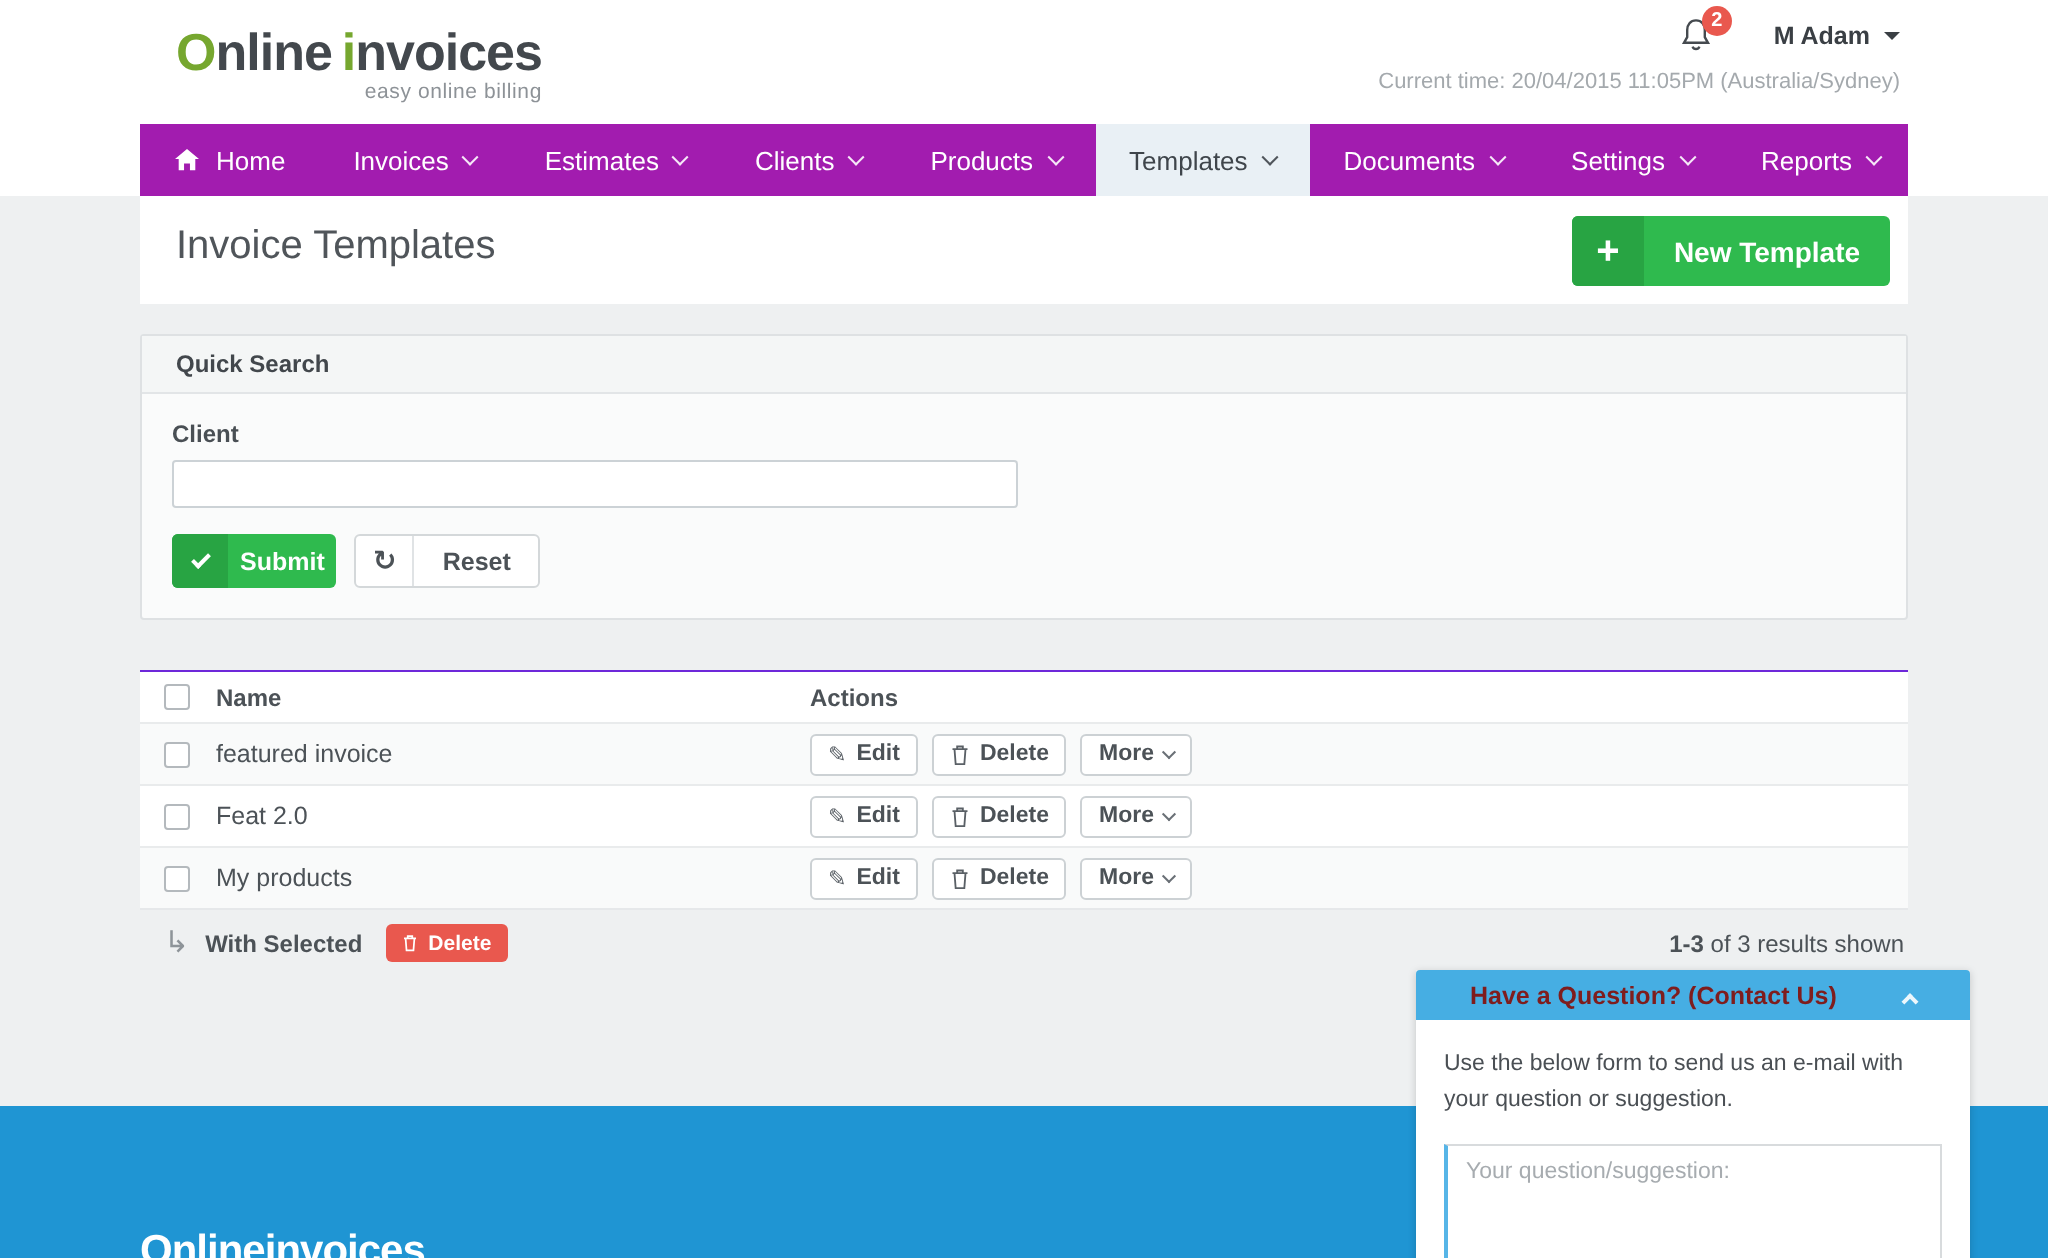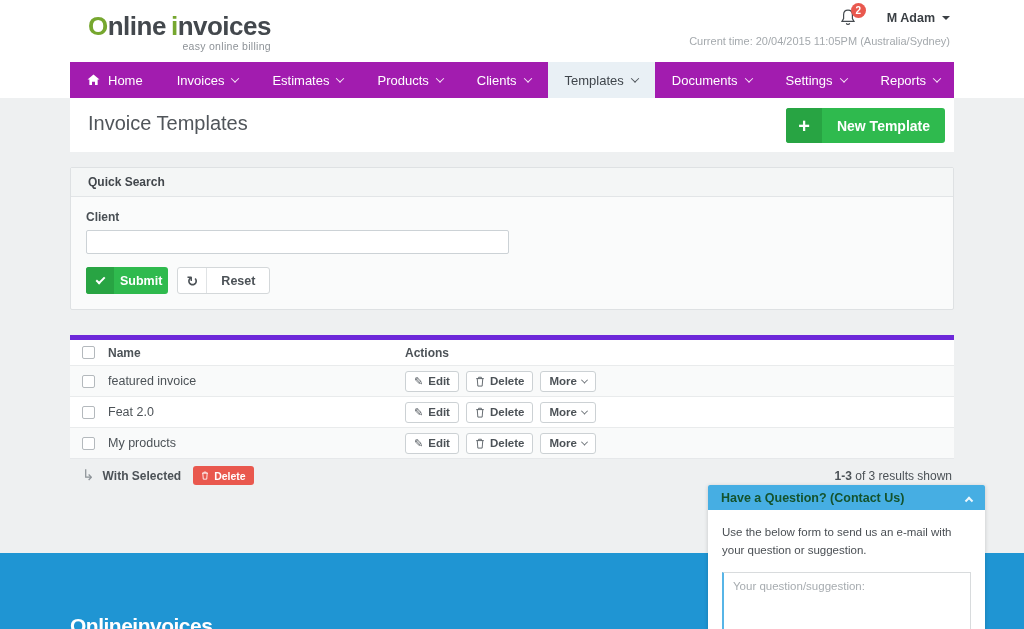--- a/index.html
+++ b/index.html
@@ -59,21 +59,21 @@
   .btn-submit { background:#2fba4e; }
   .btn-submit .icon-cell { width:28px; background:#28a443; display:flex; align-items:center; justify-content:center; }
   .btn-submit .label-cell { padding:0 6px; display:flex; align-items:center; color:#fff; font-size:12.5px; font-weight:700; }
   .check-mark { display:inline-block; width:5px; height:9px; border-right:2px solid #fff; border-bottom:2px solid #fff; transform:rotate(45deg); margin-top:-2px; }
   .btn-reset { background:#fff; border:1px solid #d4d8da; }
   .btn-reset .icon-cell { width:29px; border-right:1px solid #e0e3e5; display:flex; align-items:center; justify-content:center;
     font-size:14px; font-weight:700; color:#4c5257; font-family:"DejaVu Sans",sans-serif; }
   .btn-reset .label-cell { padding:0 14px; display:flex; align-items:center; color:#4c5257; font-size:12.5px; font-weight:700; }
 
   
-  .templates-table { margin-top:25px; background:#fff; border-top:5px solid #6d28d9; border-bottom:1px solid #e6e8ea; }
+  .templates-table { margin-top:25px; background:#fff; border-top:1px solid #6d28d9; border-bottom:1px solid #e6e8ea; }
   .t-row { display:flex; align-items:center; }
   .t-head { height:25px; font-size:12px; font-weight:700; color:#4c5257; background:#fff; }
   .t-body-row { height:31px; border-top:1px solid #e9ebec; font-size:12.5px; color:#4c5257; background:#fff; }
   .t-body-row.striped { background:#f9fafa; }
   .cell-check { width:38px; padding-left:12px; display:flex; align-items:center; }
   .cell-name { width:297px; }
   .cell-actions { flex:1; display:flex; align-items:center; }
   .checkbox { width:13px; height:13px; border:1px solid #b4b9bd; border-radius:2px; background:#fff; cursor:pointer; display:inline-block; }
 
   .action-btn { display:inline-flex; align-items:center; gap:5px; height:21px; padding:0 8px; margin-right:7px;
@@ -87,21 +87,21 @@
   .with-selected-arrow { font-family:"DejaVu Sans",sans-serif; font-size:15px; color:#8e9499; margin-left:12px; line-height:1; }
   .with-selected-label { font-size:12px; font-weight:700; color:#4c5257; margin-left:8px; }
   .bulk-delete-btn { margin-left:12px; display:inline-flex; align-items:center; gap:5px; height:19px; padding:0 8px;
     background:#e9584e; border:none; border-radius:3px; color:#fff; font-size:10.5px; font-weight:700; cursor:pointer; }
   .results-info { margin-left:auto; font-size:12px; color:#4c5257; padding-right:2px; }
   .results-info b { font-weight:700; }
 
   
   .contact-widget { position:absolute; left:708px; top:485px; width:277px; z-index:5; box-shadow:0 1px 4px rgba(0,0,0,.18); }
   .contact-header { background:#46aee3; height:25px; border-radius:2px 2px 0 0; display:flex; align-items:center;
-    padding:0 13px; color:#14532d; font-size:12.5px; font-weight:700; cursor:pointer; }
+    padding:0 27px; color:#7f1d1d; font-size:12.5px; font-weight:700; cursor:pointer; }
   .contact-header .chev { margin-left:auto; border-color:#fff; width:6px; height:6px; border-width:2px; }
   .contact-body { background:#fff; padding:14px 14px 16px 14px; }
   .contact-text { font-size:11.5px; color:#4a4f54; line-height:1.55; }
   .contact-textarea { margin-top:12px; width:100%; height:85px; border:1px solid #d8dbdd; border-left:2px solid #57b5e7;
     padding:7px 9px; font-size:11.5px; color:#4c5257; resize:none; outline:none; font-family:inherit; }
   .contact-textarea::placeholder { color:#a7acb0; }
 
   
   .footer { position:absolute; left:0; top:553px; width:1024px; height:76px; background:#1f95d3; }
   .footer-logo { position:absolute; left:70px; top:18px; line-height:1;margin-top:44px; }
@@ -148,25 +148,25 @@
     </div>
     <div class="nav-item">
       <span>Invoices</span>
       <span class="chev"></span>
     </div>
     <div class="nav-item">
       <span>Estimates</span>
       <span class="chev"></span>
     </div>
     <div class="nav-item">
+      <span>Clients</span>
+      <span class="chev"></span>
+    </div>
+    <div class="nav-item">
       <span>Products</span>
-      <span class="chev"></span>
-    </div>
-    <div class="nav-item">
-      <span>Clients</span>
       <span class="chev"></span>
     </div>
     <div class="nav-item active">
       <span>Templates</span>
       <span class="chev"></span>
     </div>
     <div class="nav-item">
       <span>Documents</span>
       <span class="chev"></span>
     </div>

